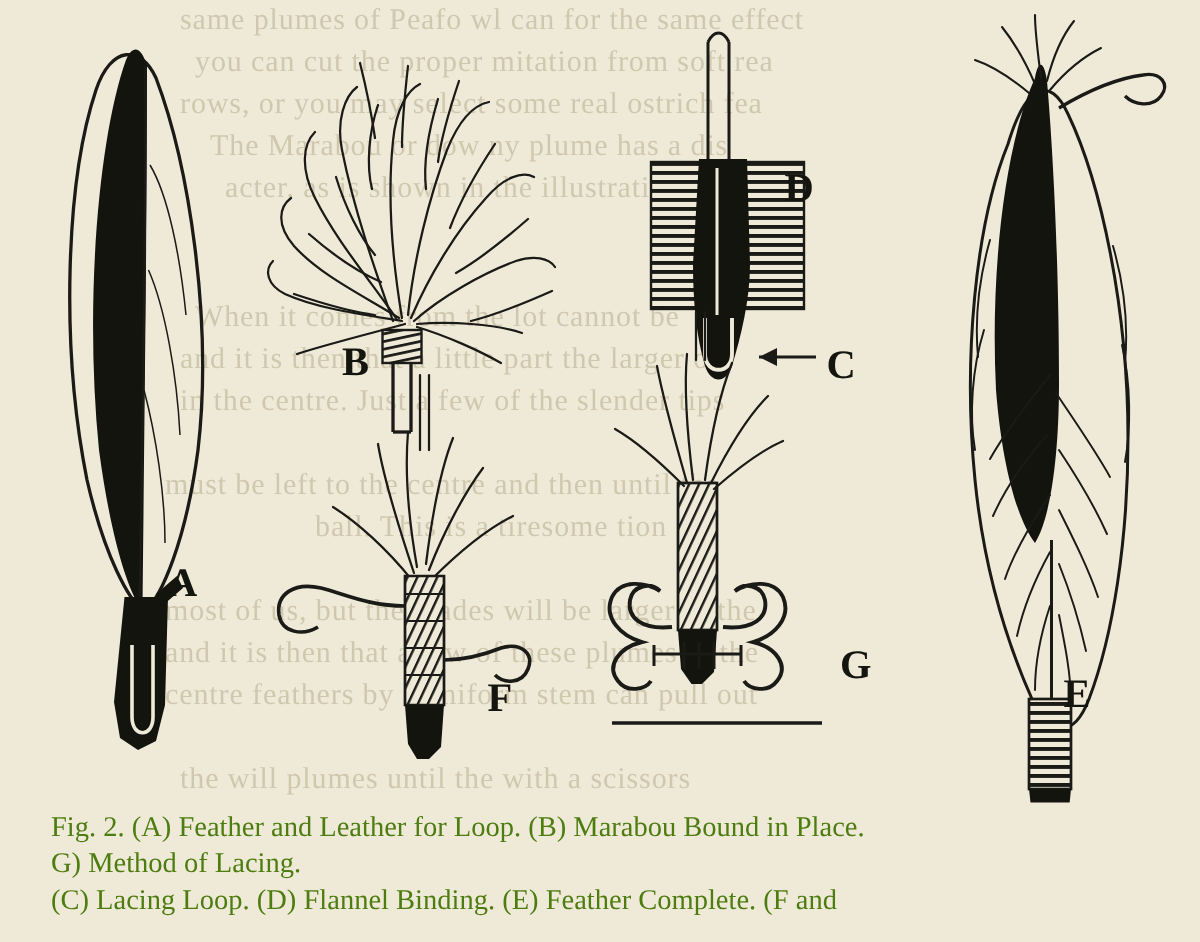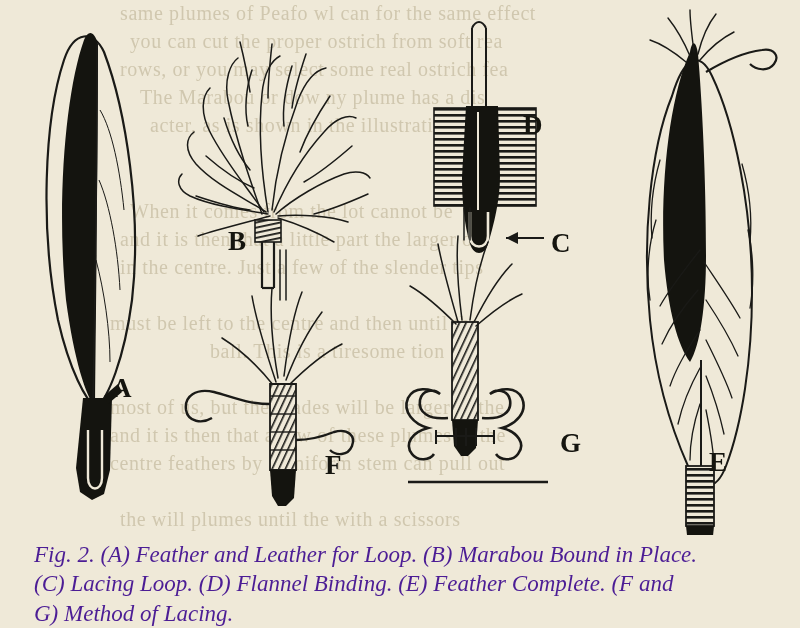--- a/index.html
+++ b/index.html
@@ -40,44 +40,43 @@
     width: 800px; height: 535px;
   }
 
   svg.art { position:absolute; left:0; top:0; }
 
   .caption {
     position: absolute;
     left: 34px;
     top: 540px;
     width: 735px;
-    font-size: 23px;
+    font-size: 19px;
     line-height: 1.28;
-    color: #4c1d95;
+    color: #4d7c0f;
     font-family: "Liberation Serif", serif;
-    font-style: italic;
   }
   .caption-line { display: block; }
 
   .fig-letter {
     position: absolute;
     font-family: "Liberation Serif", serif;
     font-weight: bold;
     font-size: 27px;
     color: #15150f;
   }
 </style>
 </head>
 <body>
 
 <div id="page">
 
   <div class="ghost-layer">
     <div class="ghost" style="left:120px; top:2px;">same plumes of Peafo wl can for the same effect</div>
-    <div class="ghost" style="left:130px; top:30px;">you can cut the proper ostrich from soft rea</div>
+    <div class="ghost" style="left:130px; top:30px;">you can cut the proper mitation from soft rea</div>
     <div class="ghost" style="left:120px; top:58px;">rows, or you may select some real ostrich fea</div>
     <div class="ghost" style="left:140px; top:86px;">The Marabou or dow ny plume has a dis</div>
     <div class="ghost" style="left:150px; top:114px;">acter, as is shown in the illustration.</div>
     <div class="ghost" style="left:130px; top:200px;">When it comes from the lot cannot be</div>
     <div class="ghost" style="left:120px; top:228px;">and it is then that a little part the larger on</div>
     <div class="ghost" style="left:120px; top:256px;">in the centre. Just a few of the slender tips</div>
     <div class="ghost" style="left:110px; top:312px;">must be left to the centre and then until the</div>
     <div class="ghost" style="left:210px; top:340px;">ball. This is a tiresome tion for</div>
     <div class="ghost" style="left:110px; top:396px;">most of us, but the blades will be larger to the</div>
     <div class="ghost" style="left:110px; top:424px;">and it is then that a few of these plumes to the</div>
@@ -294,17 +293,17 @@
     <div class="fig-letter" style="left:228px; top:226px;">B</div>
     <div class="fig-letter" style="left:551px; top:228px;">C</div>
     <div class="fig-letter" style="left:523px; top:110px;">D</div>
     <div class="fig-letter" style="left:709px; top:447px;">E</div>
     <div class="fig-letter" style="left:325px; top:450px;">F</div>
     <div class="fig-letter" style="left:560px; top:428px;">G</div>
   </div>
 
   <div class="caption">
     <span class="caption-line">Fig. 2.  (A) Feather and Leather for Loop.  (B) Marabou Bound in Place.</span>
+    <span class="caption-line">G) Method of Lacing.</span>
     <span class="caption-line">(C) Lacing Loop.   (D) Flannel Binding.   (E) Feather Complete.   (F and</span>
-    <span class="caption-line">G) Method of Lacing.</span>
   </div>
 
 </div>
 
 </body></html>

